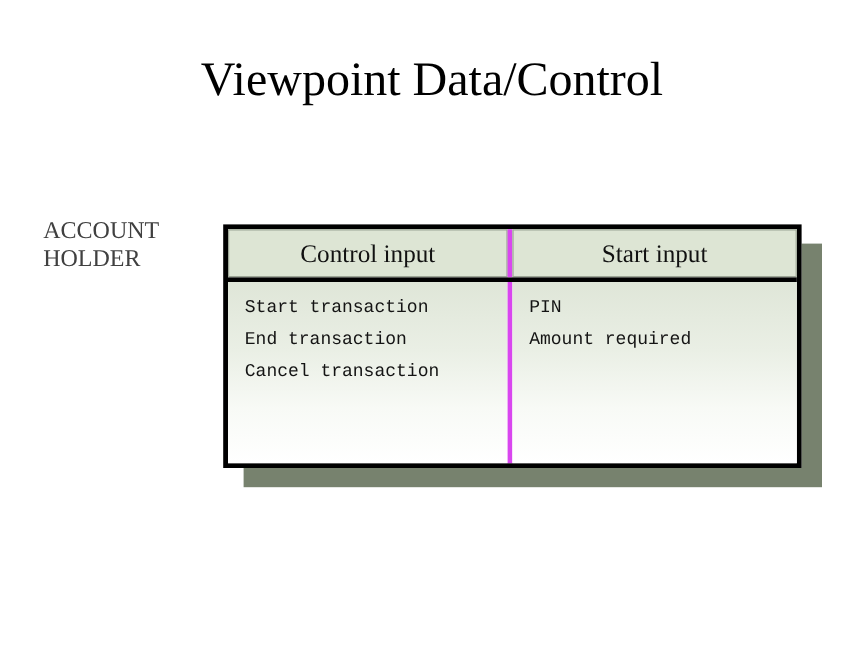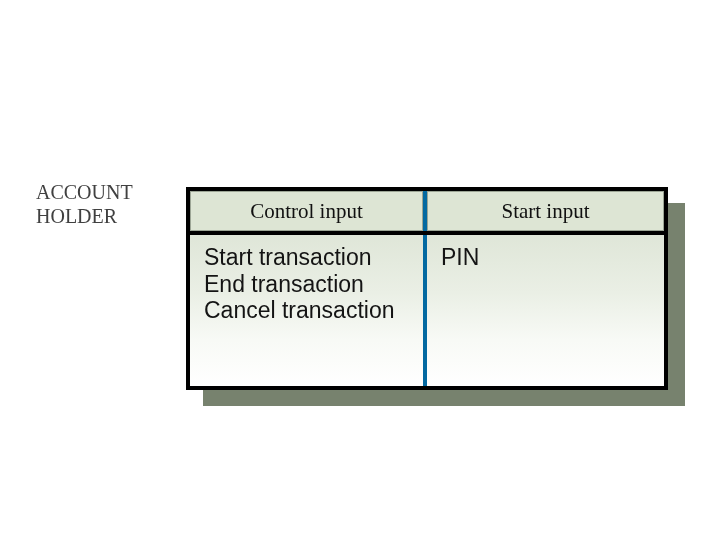--- a/index.html
+++ b/index.html
@@ -101,21 +101,21 @@
 
   .table-body-row {
     display: flex;
     flex-direction: row;
     flex: 1 1 auto;
   }
 
   .col-left {
     flex: 0 0 237px;
     width: 237px;
-    border-right: 4px solid #0369a1;
+    border-right: 4px solid #d946ef;
     box-sizing: border-box;
     position: relative;
   }
   .col-right {
     flex: 1 1 auto;
     box-sizing: border-box;
     position: relative;
   }
 
   .header-cell {
@@ -138,32 +138,33 @@
     padding: 9px 0 0 14px;
     box-sizing: border-box;
   }
 
   .body-cell ul {
     list-style: none;
     margin: 0;
     padding: 0;
   }
   .body-cell li {
-    font-family: Liberation Sans, sans-serif;
-    font-size: 23px;
+    font-family: Liberation Mono, monospace;
+    font-size: 15px;
     line-height: 26.5px;
     color: #141414;
     white-space: nowrap;
   }
 </style>
 </head>
 <body>
 
 <div id="slide">
 
+  <div id="slide-title">Viewpoint Data/Control</div>
 
   <div id="viewpoint-label">
     <span class="vp-line">ACCOUNT</span>
     <span class="vp-line">HOLDER</span>
   </div>
 
   <div id="table-block">
 
     <div id="table-shadow"></div>
 
@@ -182,20 +183,21 @@
         <div class="col-left body-cell">
           <ul>
             <li>Start transaction</li>
             <li>End transaction</li>
             <li>Cancel transaction</li>
           </ul>
         </div>
         <div class="col-right body-cell">
           <ul>
             <li>PIN</li>
+            <li>Amount required</li>
           </ul>
         </div>
       </div>
 
     </div>
   </div>
 
 </div>
 
 </body></html>

